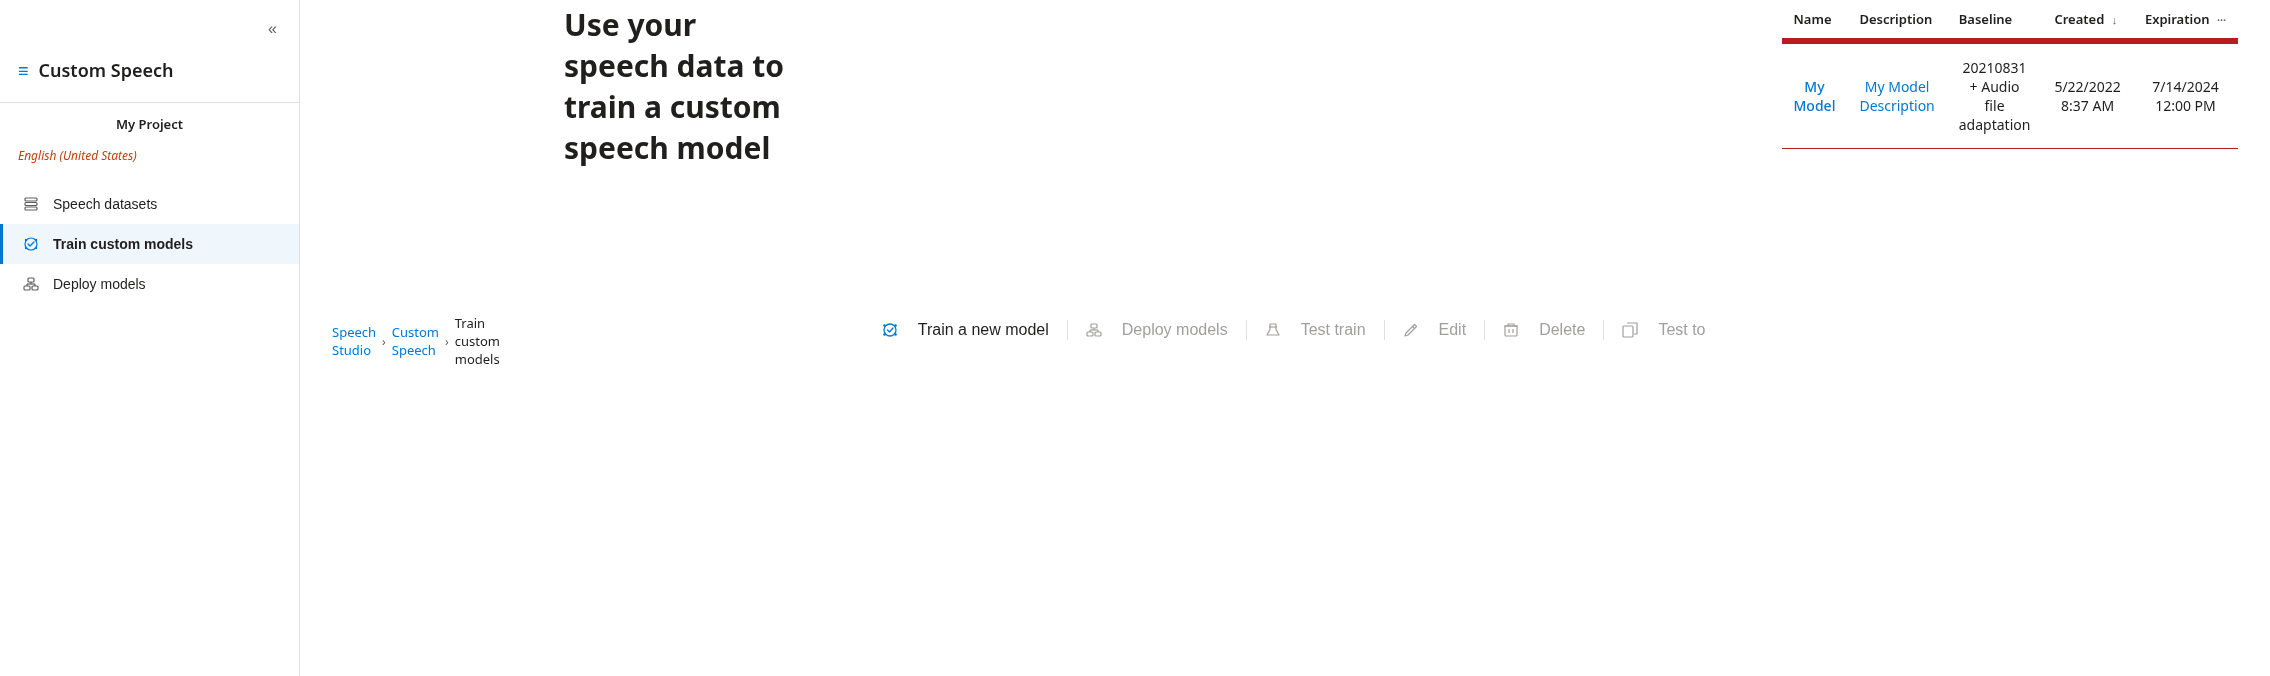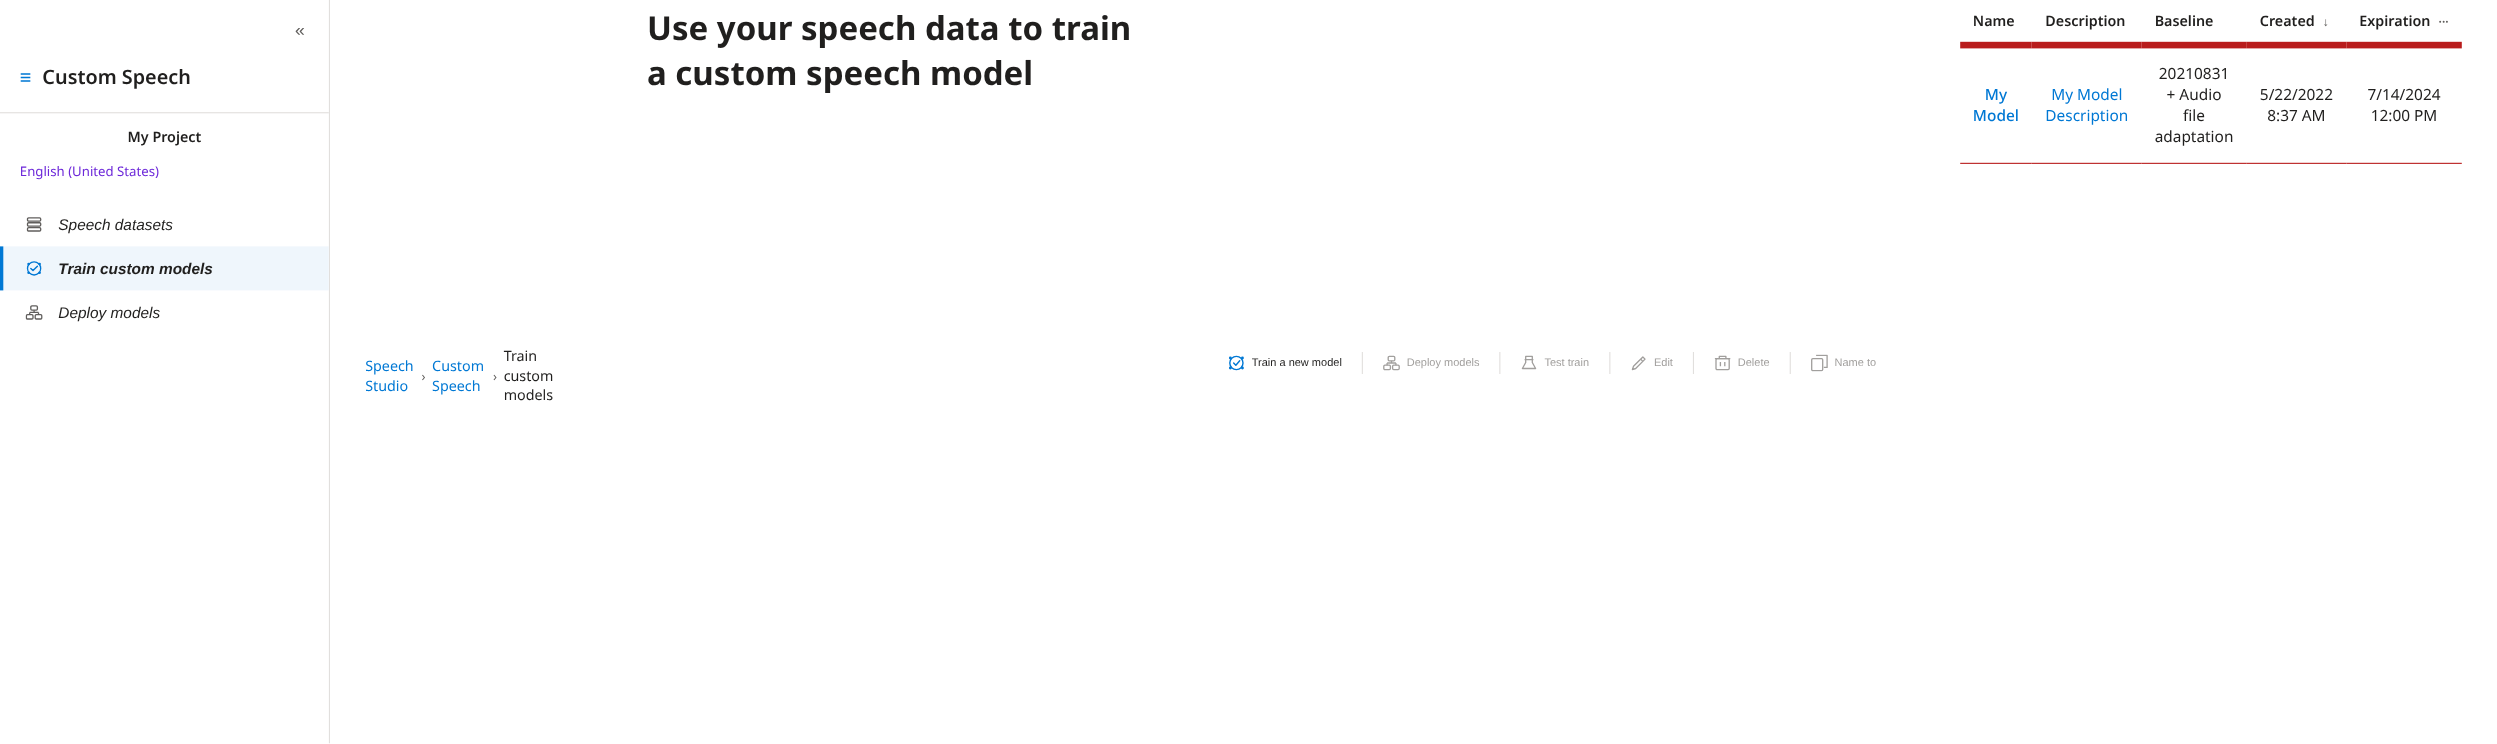--- a/index.html
+++ b/index.html
@@ -67,21 +67,22 @@
     .sidebar-project-label {
       font-size: 13px;
       font-weight: 600;
       color: #201f1e;
       margin-bottom: 14px;
       text-align: center;
     }
 
     .sidebar-project-sub {
       font-size: 12px;
-      color: #6d28d9;
+      color: #c2410c;
+      font-style: italic;
     }
 
     .sidebar-nav {
       margin-top: 12px;
       display: flex;
       flex-direction: column;
     }
 
     .sidebar-nav-item {
       display: flex;
@@ -91,21 +92,20 @@
       cursor: pointer;
       color: #201f1e;
       font-size: 14px;
       border-left: 3px solid transparent;
       background: none;
       border-right: none;
       border-top: none;
       border-bottom: none;
       text-align: left;
       width: 100%;
-      font-style: italic;
     }
 
     .sidebar-nav-item.active {
       background: #eff6fc;
       border-left: 3px solid #0078d4;
       font-weight: 600;
     }
 
     .sidebar-nav-item .nav-icon {
       font-size: 16px;
@@ -163,27 +163,27 @@
     .toolbar {
       display: flex;
       align-items: center;
       gap: 4px;
       padding: 0 32px 16px 32px;
     }
 
     .toolbar-btn {
       display: flex;
       align-items: center;
-      gap: 6px;
+      gap: 20px;
       padding: 6px 12px;
       border: none;
       background: none;
       cursor: pointer;
       color: #201f1e;
-      font-size: 10px;
+      font-size: 16px;
       border-radius: 2px;
       white-space: nowrap;
     }
 
     .toolbar-btn.disabled {
       color: #a19f9d;
       cursor: default;
     }
 
     .toolbar-btn .btn-icon {
@@ -396,21 +396,21 @@
 
     <div class="toolbar-sep"></div>
 
     <button class="toolbar-btn disabled">
       <span class="btn-icon">
         <svg viewBox="0 0 16 16" fill="none" xmlns="http://www.w3.org/2000/svg" width="16" height="16">
           <rect x="1" y="4" width="10" height="11" rx="1" stroke="#a19f9d" stroke-width="1.2"></rect>
           <path d="M5 1 L15 1 L15 12 L12 12" stroke="#a19f9d" stroke-width="1.2" stroke-linejoin="round"></path>
         </svg>
       </span>
-      <span>Name to</span>
+      <span>Test to</span>
     </button>
 
   </div>
 
   <div class="table-container">
     <table class="data-table">
       <thead>
         <tr>
           <th>
             <span>Name</span>

